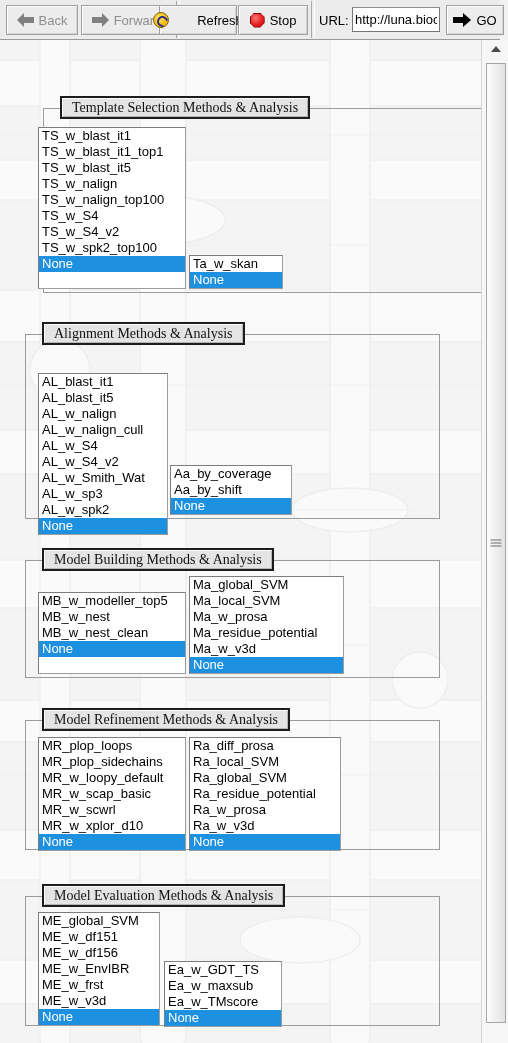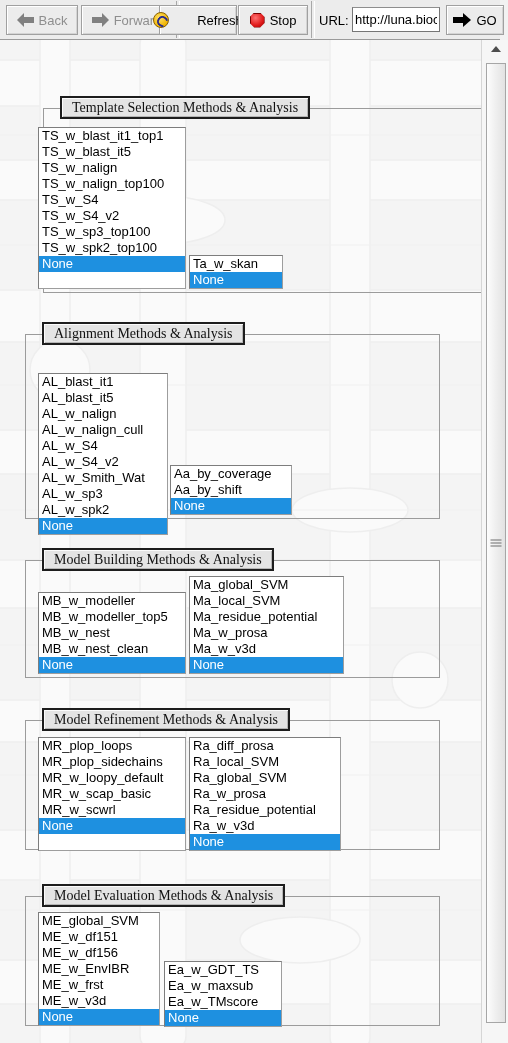--- a/index.html
+++ b/index.html
@@ -339,27 +339,27 @@
       </g>
       <g fill="none" stroke="#f0f0f0" stroke-width="1">
         <path d="M0 95 H481 M0 205 H481 M0 345 H481 M0 470 H481 M0 605 H481 M0 735 H481 M0 870 H481"></path>
       </g>
     </svg>
 
     <div class="fs" style="left:25px; top:68px; width:497px; height:185px;margin-left:18px;">
       <div class="fs-legend" style="left:16px;">Template Selection Methods &amp; Analysis</div>
     </div>
     <div class="listbox" style="left:38px; top:87px; width:148px; height:162px;">
+      <div class="lb-item">TS_w_blast_it1</div>
       <div class="lb-item">TS_w_blast_it1_top1</div>
       <div class="lb-item">TS_w_blast_it5</div>
       <div class="lb-item">TS_w_nalign</div>
       <div class="lb-item">TS_w_nalign_top100</div>
       <div class="lb-item">TS_w_S4</div>
       <div class="lb-item">TS_w_S4_v2</div>
-      <div class="lb-item">TS_w_sp3_top100</div>
       <div class="lb-item">TS_w_spk2_top100</div>
       <div class="lb-item selected">None</div>
     </div>
     <div class="listbox" style="left:189px; top:215px; width:94px; height:34px;">
       <div class="lb-item">Ta_w_skan</div>
       <div class="lb-item selected">None</div>
     </div>
 
     <div class="fs" style="left:25px; top:294px; width:415px; height:185px;">
       <div class="fs-legend" style="left:16px;">Alignment Methods &amp; Analysis</div>
@@ -379,52 +379,52 @@
     <div class="listbox" style="left:170px; top:425px; width:122px; height:50px;">
       <div class="lb-item">Aa_by_coverage</div>
       <div class="lb-item">Aa_by_shift</div>
       <div class="lb-item selected">None</div>
     </div>
 
     <div class="fs" style="left:25px; top:520px; width:415px; height:118px;">
       <div class="fs-legend" style="left:16px;">Model Building Methods &amp; Analysis</div>
     </div>
     <div class="listbox" style="left:38px; top:552px; width:148px; height:82px;">
-      <div class="lb-item">MB_w_modeller</div>
       <div class="lb-item">MB_w_modeller_top5</div>
       <div class="lb-item">MB_w_nest</div>
       <div class="lb-item">MB_w_nest_clean</div>
       <div class="lb-item selected">None</div>
     </div>
     <div class="listbox" style="left:189px; top:536px; width:155px; height:98px;">
       <div class="lb-item">Ma_global_SVM</div>
       <div class="lb-item">Ma_local_SVM</div>
+      <div class="lb-item">Ma_w_prosa</div>
       <div class="lb-item">Ma_residue_potential</div>
-      <div class="lb-item">Ma_w_prosa</div>
       <div class="lb-item">Ma_w_v3d</div>
       <div class="lb-item selected">None</div>
     </div>
 
     <div class="fs" style="left:25px; top:680px; width:415px; height:130px;">
       <div class="fs-legend" style="left:16px;">Model Refinement Methods &amp; Analysis</div>
     </div>
     <div class="listbox" style="left:38px; top:697px; width:148px; height:114px;">
       <div class="lb-item">MR_plop_loops</div>
       <div class="lb-item">MR_plop_sidechains</div>
       <div class="lb-item">MR_w_loopy_default</div>
       <div class="lb-item">MR_w_scap_basic</div>
       <div class="lb-item">MR_w_scwrl</div>
+      <div class="lb-item">MR_w_xplor_d10</div>
       <div class="lb-item selected">None</div>
     </div>
     <div class="listbox" style="left:189px; top:697px; width:152px; height:114px;">
       <div class="lb-item">Ra_diff_prosa</div>
       <div class="lb-item">Ra_local_SVM</div>
       <div class="lb-item">Ra_global_SVM</div>
+      <div class="lb-item">Ra_residue_potential</div>
       <div class="lb-item">Ra_w_prosa</div>
-      <div class="lb-item">Ra_residue_potential</div>
       <div class="lb-item">Ra_w_v3d</div>
       <div class="lb-item selected">None</div>
     </div>
 
     <div class="fs" style="left:25px; top:856px; width:415px; height:130px;">
       <div class="fs-legend" style="left:16px;">Model Evaluation Methods &amp; Analysis</div>
     </div>
     <div class="listbox" style="left:38px; top:872px; width:122px; height:114px;">
       <div class="lb-item">ME_global_SVM</div>
       <div class="lb-item">ME_w_df151</div>

